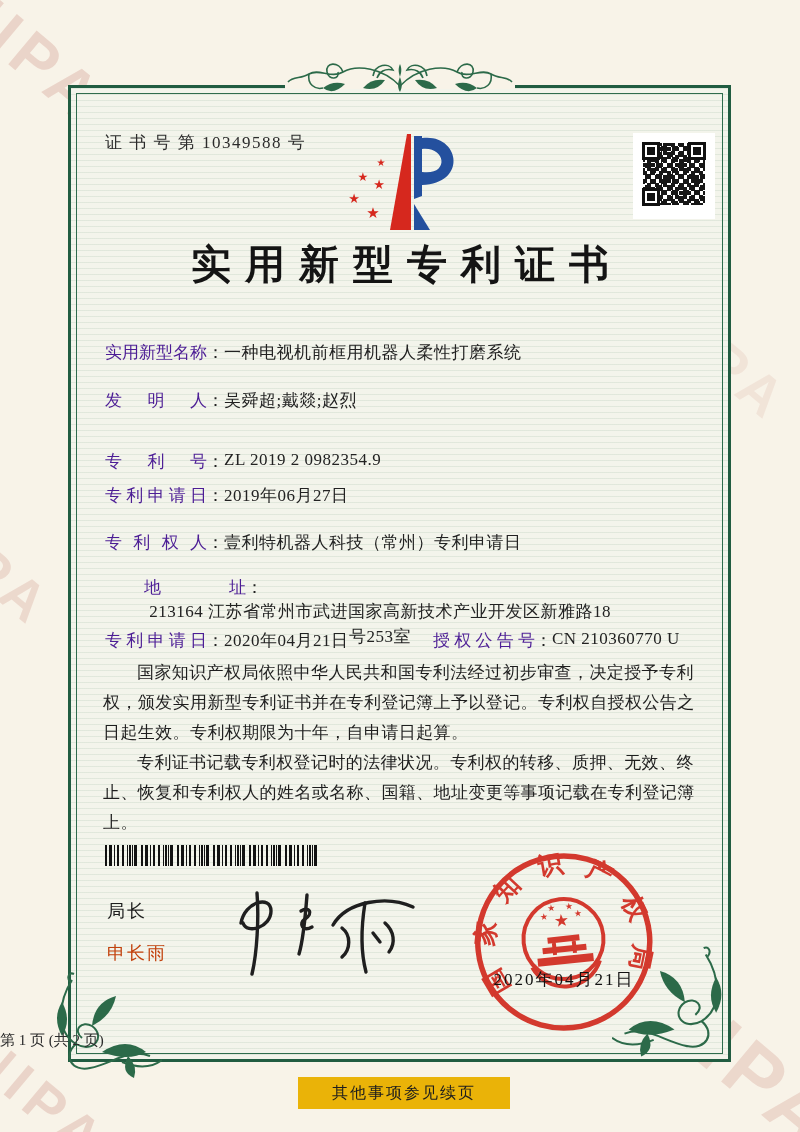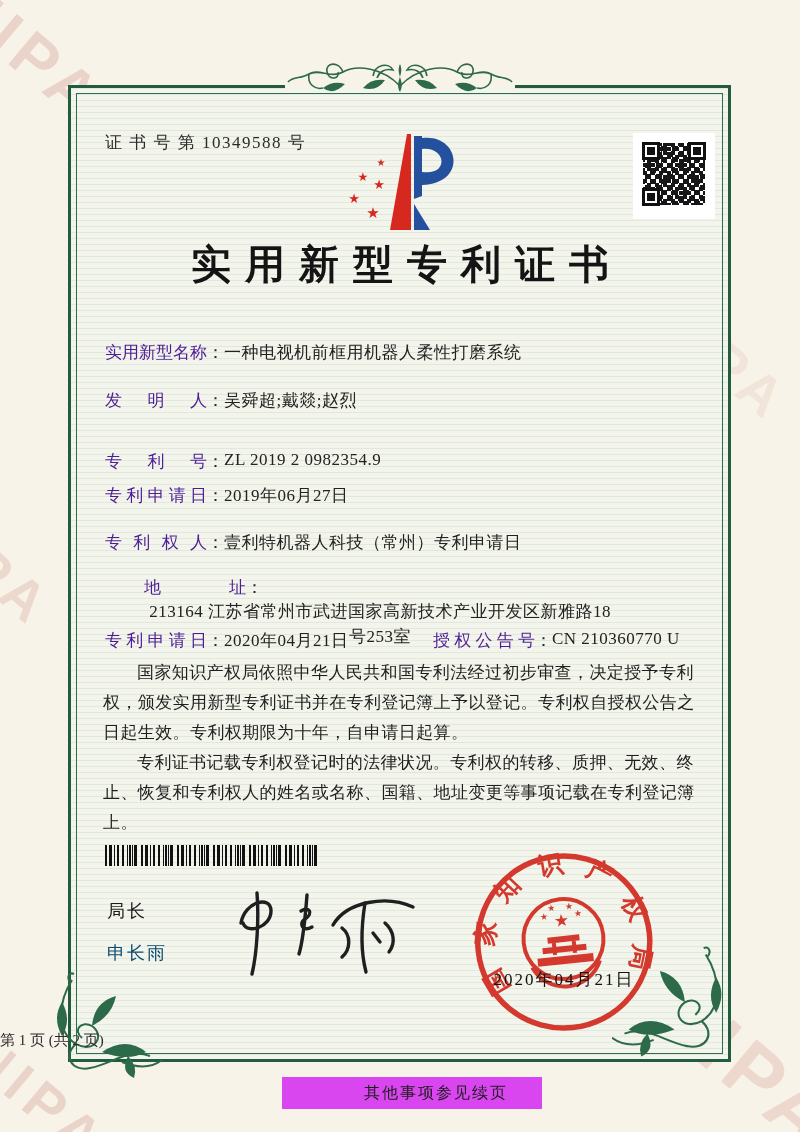--- a/index.html
+++ b/index.html
@@ -63,32 +63,32 @@
   .body-text{position:absolute;left:103px;top:659px;width:597px;font-size:17px;
       line-height:30px;color:#1e1e1e;letter-spacing:.4px;font-family:Liberation Mono, monospace;}
   .body-text p{margin:0;text-indent:2em;}
 
   
   .barcode{position:absolute;left:105px;top:845px;width:215px;height:21px;
       background-image:
         repeating-linear-gradient(90deg,#111 0 2px,rgba(0,0,0,0) 2px 5px,#111 5px 7px,rgba(0,0,0,0) 7px 12px),
         repeating-linear-gradient(90deg,#111 0 1px,rgba(0,0,0,0) 1px 4px,#111 4px 5px,rgba(0,0,0,0) 5px 9px);}
   .signer-title{position:absolute;left:107px;top:899px;font-size:18px;color:#1c1c1c;letter-spacing:2px;}
-  .signer-name{position:absolute;left:107px;top:941px;font-size:18px;color:#0c4a6e;letter-spacing:2px;}
+  .signer-name{position:absolute;left:107px;top:941px;font-size:18px;color:#c2410c;letter-spacing:2px;}
   .signature{position:absolute;left:215px;top:883px;}
   .seal{position:absolute;left:464px;top:842px;transform:rotate(-6deg);opacity:.92;}
   .seal-date{position:absolute;left:464px;top:968px;width:200px;text-align:center;
       font-size:17px;letter-spacing:2px;color:#111;}
 
   
   .page-num{position:absolute;left:0;top:1031px;width:770px;
       font-size:15px;color:#2b2b2b;}
-  .footer-note{position:absolute;left:282px;top:1077px;width:212px;height:32px;
-      background:#d946ef;text-align:center;line-height:32px;font-size:16px;color:#1d1d1d;
-      letter-spacing:2px;padding-left:48px;}
+  .footer-note{position:absolute;left:298px;top:1077px;width:212px;height:32px;
+      background:#eab308;text-align:center;line-height:32px;font-size:16px;color:#1d1d1d;
+      letter-spacing:2px;}
 </style>
 </head>
 <body>
 
 <div class="page">
 
   <div class="wm wm1">CNIPA</div>
   <div class="wm wm2">CNIPA</div>
   <div class="wm wm3">CNIPA</div>
   <div class="wm wm4">CNIPA</div>

